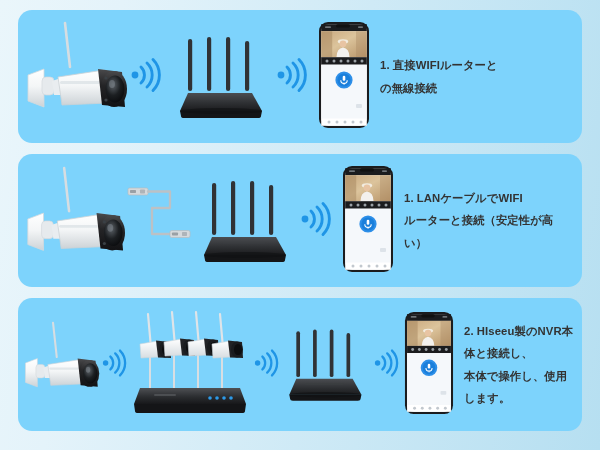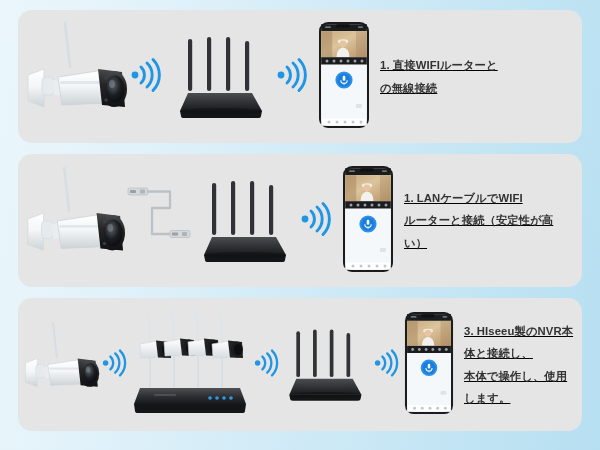--- a/index.html
+++ b/index.html
@@ -17,27 +17,26 @@
     width: 600px;
     height: 450px;
     padding: 10px 18px 12px 18px;
     display: flex;
     flex-direction: column;
     gap: 11px;
   }
 
   .card {
     position: relative;
-    background: #e5e5e5;
+    background: #7dd3fc;
     border-radius: 14px;
     height: 133px;
     display: flex;
     align-items: center;
     overflow: hidden;
-    text-decoration: underline;
   }
 
   .scene {
     position: relative;
     height: 133px;
     flex: 0 0 auto;
     display: flex;
     align-items: center;
   }
 
@@ -475,17 +474,17 @@
           <rect x="3.2" y="97.7" width="45.6" height="7.1" fill="#ffffff"></rect>
           <circle cx="11" cy="101" r="1.5" fill="#c2c8ce"></circle>
           <circle cx="19" cy="101" r="1.5" fill="#c2c8ce"></circle>
           <circle cx="27" cy="101" r="1.5" fill="#c2c8ce"></circle>
           <circle cx="35" cy="101" r="1.5" fill="#c2c8ce"></circle>
           <circle cx="43" cy="101" r="1.5" fill="#c2c8ce"></circle>
         </svg>
       </div>
 
     </div>
-    <div class="caption">3. HIseeu製のNVR本体と接続し、
+    <div class="caption">2. HIseeu製のNVR本体と接続し、
 本体で操作し、使用します。</div>
   </div>
 
 </div>
 
 </body></html>

